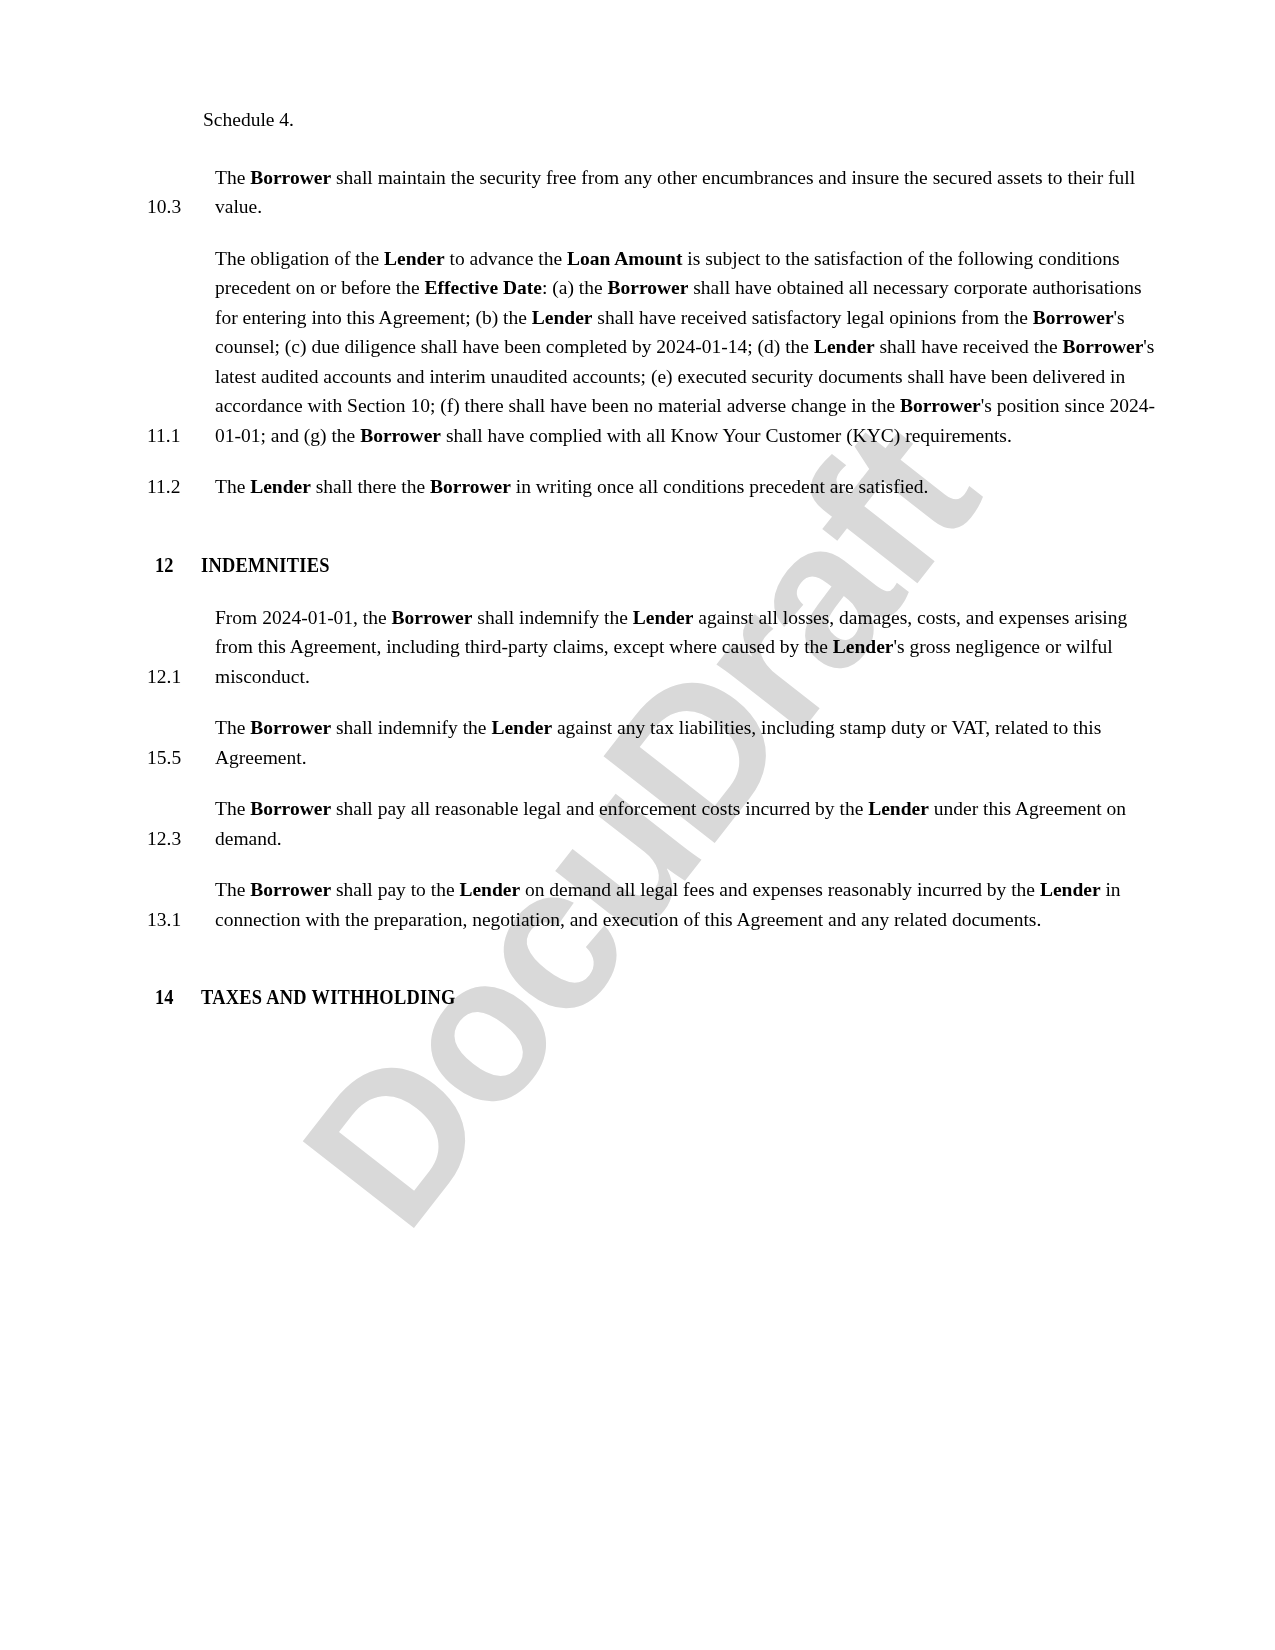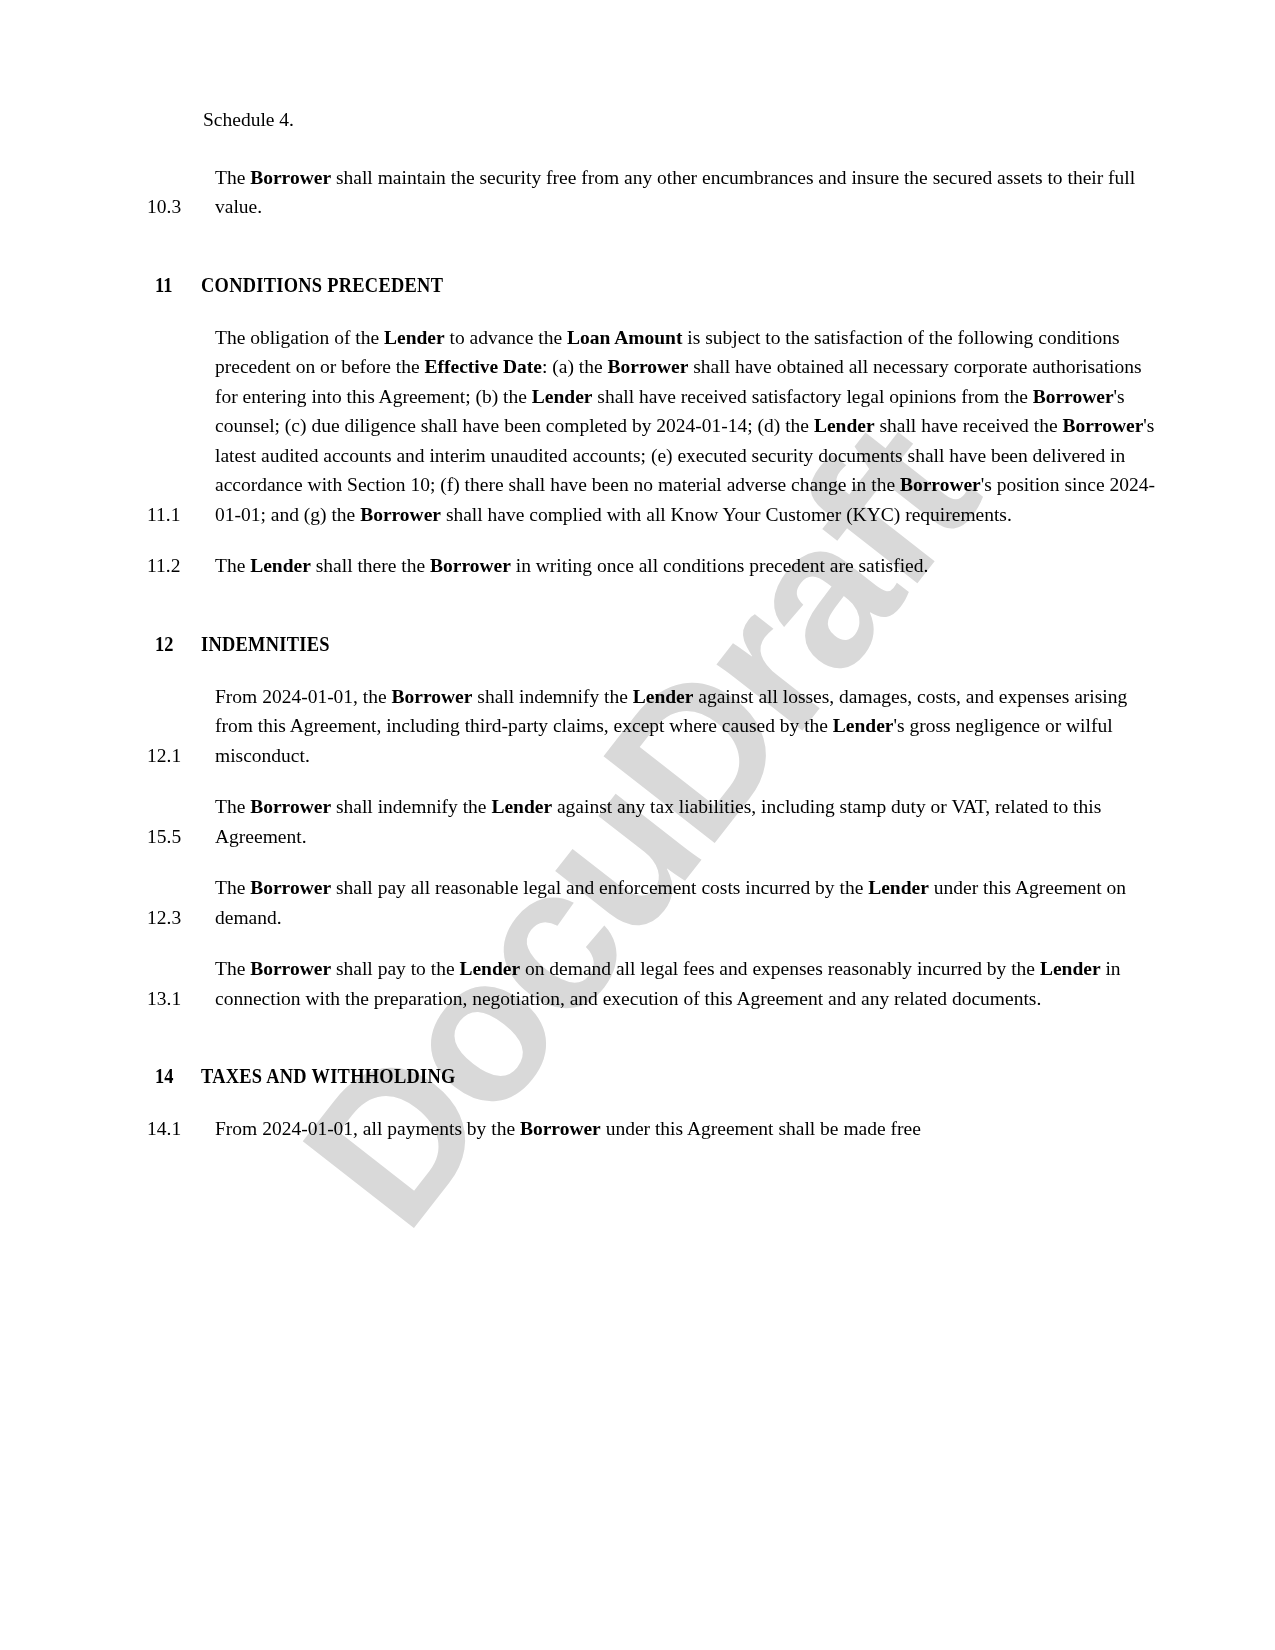--- a/index.html
+++ b/index.html
@@ -126,24 +126,20 @@
     </div>
 
     <div id="before-clauses">
         <div class="clause">
           <div class="clause-num">10.3</div>
           <div class="clause-body"><span>The </span><b>Borrower</b><span> shall maintain the security free from any other encumbrances and insure the secured assets to their full value.</span></div>
         </div>
       </div>
 
     <div id="sections">
-        <div class="section-head">
-          <div class="sec-num">11</div>
-          <div class="sec-title">CONDITIONS PRECEDENT</div>
-        </div>
         <div class="clause">
           <div class="clause-num">11.1</div>
           <div class="clause-body"><span>The obligation of the </span><b>Lender</b><span> to advance the </span><b>Loan Amount</b><span> is subject to the satisfaction of the following conditions precedent on or before the </span><b>Effective Date</b><span>: (a) the </span><b>Borrower</b><span> shall have obtained all necessary corporate authorisations for entering into this Agreement; (b) the </span><b>Lender</b><span> shall have received satisfactory legal opinions from the </span><b>Borrower</b><span>'s counsel; (c) due diligence shall have been completed by 2024-01-14; (d) the </span><b>Lender</b><span> shall have received the </span><b>Borrower</b><span>'s latest audited accounts and interim unaudited accounts; (e) executed security documents shall have been delivered in accordance with Section 10; (f) there shall have been no material adverse change in the </span><b>Borrower</b><span>'s position since 2024-01-01; and (g) the </span><b>Borrower</b><span> shall have complied with all Know Your Customer (KYC) requirements.</span></div>
         </div>
         <div class="clause">
           <div class="clause-num">11.2</div>
           <div class="clause-body"><span>The </span><b>Lender</b><span> shall there the </span><b>Borrower</b><span> in writing once all conditions precedent are satisfied.</span></div>
         </div>
         <div class="section-head">
           <div class="sec-num">12</div>
@@ -162,20 +158,16 @@
           <div class="clause-body"><span>The </span><b>Borrower</b><span> shall pay all reasonable legal and enforcement costs incurred by the </span><b>Lender</b><span> under this Agreement on demand.</span></div>
         </div>
         <div class="clause">
           <div class="clause-num">13.1</div>
           <div class="clause-body"><span>The </span><b>Borrower</b><span> shall pay to the </span><b>Lender</b><span> on demand all legal fees and expenses reasonably incurred by the </span><b>Lender</b><span> in connection with the preparation, negotiation, and execution of this Agreement and any related documents.</span></div>
         </div>
         <div class="section-head">
           <div class="sec-num">14</div>
           <div class="sec-title">TAXES AND WITHHOLDING</div>
         </div>
-        <div class="clause">
-          <div class="clause-num">14.1</div>
-          <div class="clause-body"><span>From 2024-01-01, all payments by the </span><b>Borrower</b><span> under this Agreement shall be made free</span></div>
-        </div>
       </div>
 
   </div>
 </div>
 
 </body></html>

